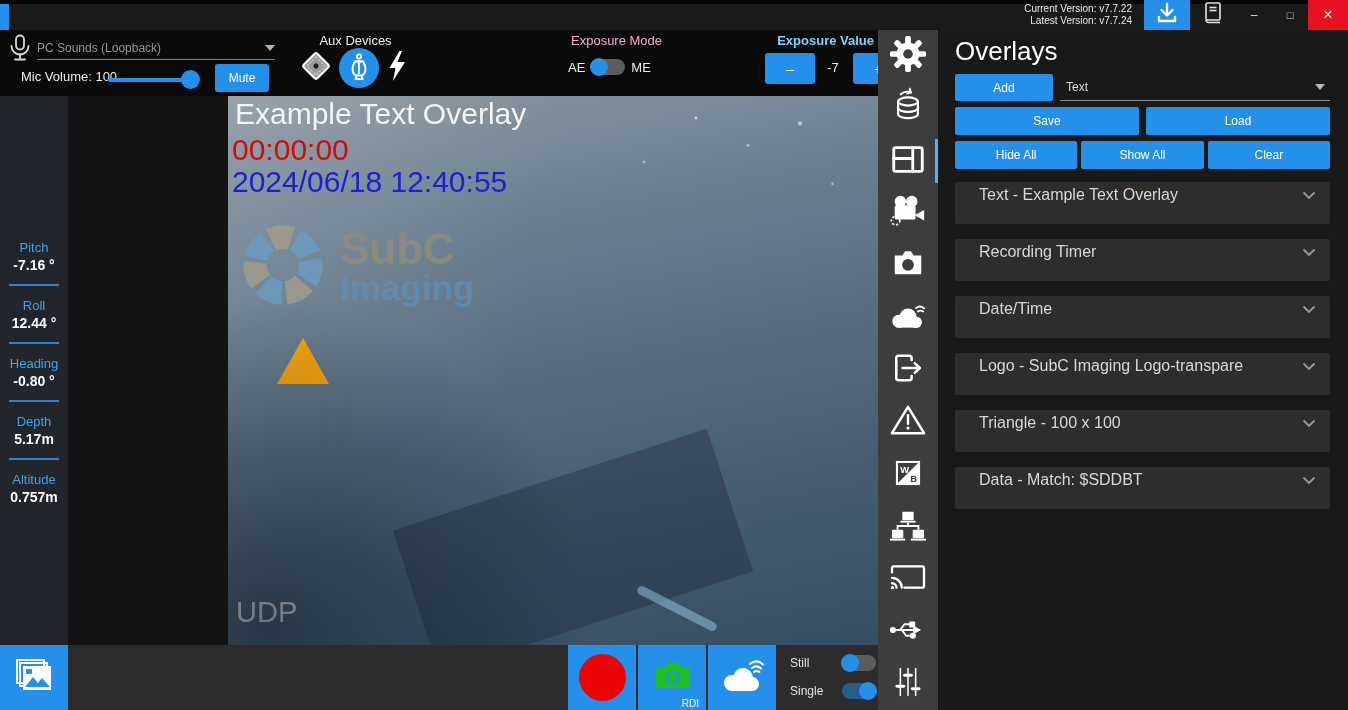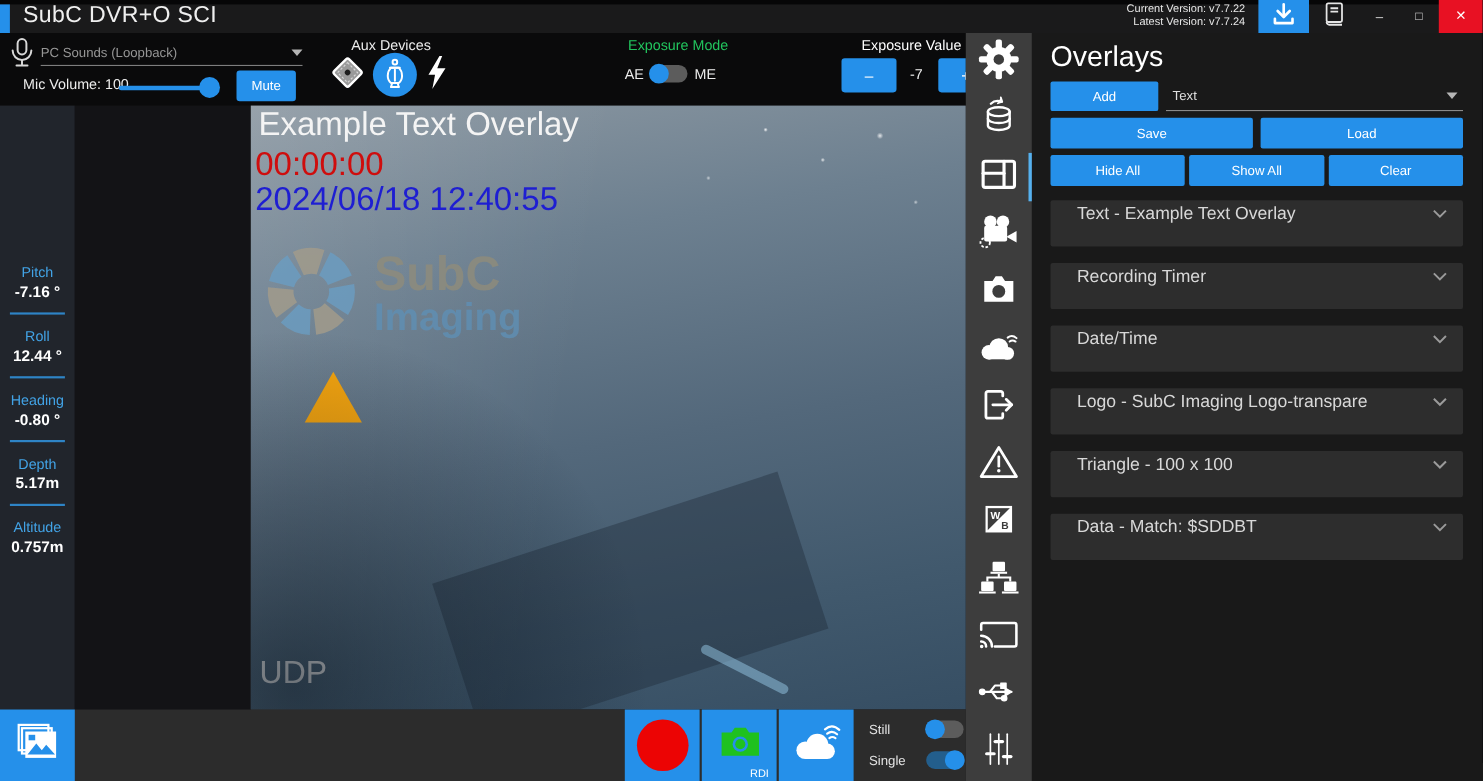--- a/index.html
+++ b/index.html
@@ -25,27 +25,27 @@
   .mic-icon { position:absolute; left:9px; top:4px; }
   .device-select { position:absolute; left:37px; top:6px; width:238px; height:24px; display:flex; align-items:center; justify-content:space-between; border-bottom:1px solid #7e7e7e; color:#969696; font-size:12px; }
   .caret { width:0; height:0; border-left:5px solid transparent; border-right:5px solid transparent; border-top:6px solid #b5b5b5; }
   .mic-vol-label { position:absolute; left:9px; top:39px; font-size:13px; color:#ededed;margin-left:12px; }
   .slider { position:absolute; left:108px; top:48px; width:88px; height:4px; border-radius:2px; background:#2590ea; }
   .slider-knob { position:absolute; right:-4px; top:-8px; width:19px; height:19px; border-radius:50%; background:#2590ea; }
   .mute-btn { position:absolute; left:215px; top:34px; width:54px; height:28px; background:#2590ea; border-radius:3px; color:#fff; font-size:12px; display:flex; align-items:center; justify-content:center; }
   .aux-label { position:absolute; left:298px; top:3px; width:115px; text-align:center; font-size:13px; color:#ededed; }
   .aux-icons { position:absolute; left:300px; top:18px; display:flex; align-items:center; gap:7px; }
   .aux-circle { width:40px; height:40px; border-radius:50%; background:#2590ea; display:flex; align-items:center; justify-content:center; }
-  .expmode-label { position:absolute; left:571px; top:3px; font-size:13px; color:#22c55e; }
+  .expmode-label { position:absolute; left:571px; top:3px; font-size:13px; color:#f9a8d4; }
   .expmode-row { position:absolute; left:568px; top:29px; display:flex; align-items:center; gap:6px; font-size:13px; color:#ededed; }
   .toggle { position:relative; width:34px; height:16px; border-radius:8px; background:#5c5c5c; }
   .toggle .knob { position:absolute; left:-1px; top:-1px; width:18px; height:18px; border-radius:50%; background:#2590ea; }
   .toggle.on { background:#235e8c; }
   .toggle.on .knob { left:auto; right:-1px; }
-  .expval-label { position:absolute; left:700px; top:3px; width:174px; text-align:right; font-size:13px; color:#ffffff; }
+  .expval-label { position:absolute; left:700px; top:3px; width:174px; text-align:right; font-size:13px; color:#7dd3fc;font-weight:bold; }
   .expval-minus { position:absolute; left:765px; top:23px; width:50px; height:31px; background:#2590ea; border-radius:3px; color:#fff; font-size:14px; display:flex; align-items:center; justify-content:center; }
   .expval-value { position:absolute; left:818px; top:30px; width:30px; text-align:center; font-size:13px; color:#ededed; }
   .expval-plus { position:absolute; left:853px; top:23px; width:50px; height:31px; background:#2590ea; border-radius:3px; color:#fff; font-size:14px; display:flex; align-items:center; justify-content:center; }
 
   
   .sidebar { position:absolute; left:0; top:96px; width:68px; height:549px; background:#21252c; }
   .telemetry { padding-top:144px; }
   .tele-item { text-align:center; }
   .tele-label { font-size:13px; color:#42a3e6; line-height:16px; }
   .tele-value { font-size:14px; color:#fff; font-weight:700; line-height:18px; }
@@ -107,21 +107,20 @@
   .ic { stroke:#fff; fill:none; stroke-width:2.6; stroke-linecap:round; stroke-linejoin:round; }
 </style>
 </head>
 <body>
 
 <div class="window">
 
   <div class="titlebar">
     <div class="topstrip"></div>
     <div class="title-accent"></div>
-    <div class="app-title">SubC DVR+O SCI</div>
     <div class="win-controls">
       <div class="version">
         <span>Current Version: v7.7.22</span>
         <span>Latest Version: v7.7.24</span>
       </div>
       <div class="btn-download">
         <span><svg width="22" height="22" viewBox="0 0 22 22">
               <g fill="none" stroke="#fff" stroke-width="2.4" stroke-linecap="round" stroke-linejoin="round">
                 <line x1="11" y1="2" x2="11" y2="12"></line>
                 <path d="M5.5 8 L11 13.5 L16.5 8"></path>

